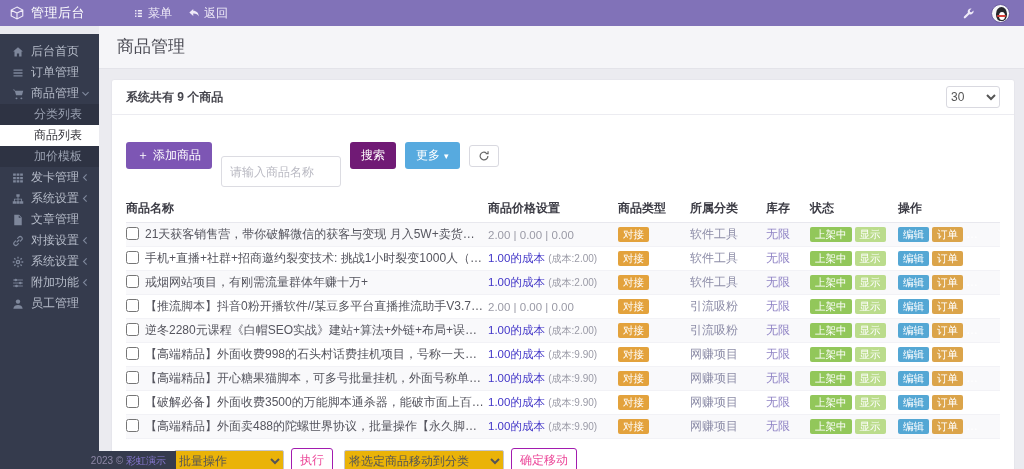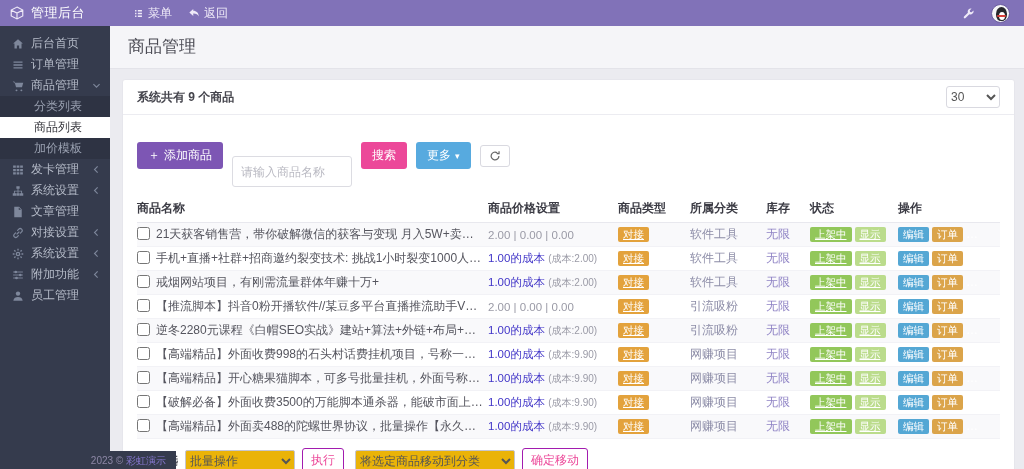--- a/index.html
+++ b/index.html
@@ -17,21 +17,21 @@
   .wrench-btn { margin-right:16px; cursor:pointer; }
   .avatar { width:19px; height:19px; border-radius:50%; background:#f4f4f6; position:relative; overflow:hidden; margin-right:14px; flex:none; border:1px solid #6c5ea0; }
   .penguin-body { position:absolute; left:4px; top:2px; width:11px; height:14px; border-radius:50% 50% 45% 45%; background:#26272b; }
   .penguin-belly { position:absolute; left:6.5px; top:7px; width:6px; height:8px; border-radius:50%; background:#fff; }
   .penguin-scarf { position:absolute; left:5px; top:10px; width:9px; height:2.5px; background:#d8403a; border-radius:2px; }
 
   
   #layout { display:flex; height:443px; }
 
   
-  #sidebar { width:110px; background:#353b4d; flex:none; position:relative; padding-top:7px; }
+  #sidebar { width:99px; background:#353b4d; flex:none; position:relative; padding-top:7px;margin-top:8px; }
   .side-item { height:21px; display:flex; align-items:center; color:#b6bcc9; font-size:12px; cursor:pointer; position:relative; }
   .side-item .s-ico { width:12px; height:12px; margin:0 7px 0 12px; color:#7e879b; flex:none; }
   .side-item .chev { position:absolute; right:9px; width:9px; height:9px; color:#7e879b; }
   .side-sub { background:#2e3343; }
   .side-sub .sub-item { height:21px; line-height:21px; padding-left:34px; font-size:12px; color:#9aa1b1; cursor:pointer; }
   .side-sub .sub-item.active { background:#ffffff; color:#33333a; }
   .scroll-indicator { position:absolute; left:12px; bottom:13px; width:94px; height:4px; border-radius:2px; background:#7b68c8; }
   #side-footer { position:absolute; left:0; bottom:0; width:176px; height:18px; background:#353b4d; z-index:5;
      font-size:10px; color:#8d87a6; text-align:right; padding:3px 10px 0 0; }
   #side-footer .site-name { color:#8677cf; }
@@ -43,39 +43,39 @@
   #content { flex:1; padding:10px 9px 0 12px; display:flex; flex-direction:column; }
 
   .card { background:#fff; border:1px solid #e6e6ec; border-radius:3px; }
   .card-head { display:flex; align-items:center; justify-content:space-between; padding:6px 14px; border-bottom:1px solid #ececf1; }
   .summary { font-size:12px; font-weight:bold; color:#45454d; }
   .page-size-select { font-size:12px; color:#555; border:1px solid #d9d9e0; border-radius:3px; height:22px; width:54px; background:#fff; }
 
   .toolbar { display:flex; align-items:center; padding:9px 14px 7px; gap:9px; }
   .btn { border:none; border-radius:3px; font-size:12px; color:#fff; padding:5px 11px; cursor:pointer; display:flex; align-items:center; gap:4px; font-family:inherit; }
   .btn-add { background:#7d56b4; }
-  .btn-search { background:#ec4899; }
+  .btn-search { background:#701a75; }
   .btn-more { background:#57aadf; }
   .btn-refresh { background:#fff; border:1px solid #d9d9e0; color:#666; padding:4px 8px; }
   .search-input { width:120px; height:31px; border:1px solid #dcdce2; border-radius:3px; font-size:12px; padding:0 8px; color:#555;margin-top:32px; }
   .search-input::placeholder { color:#b9b9c2; }
   .caret { font-size:9px; }
 
   .table-wrap { padding:0 14px; }
   table { width:100%; border-collapse:collapse; table-layout:fixed; }
   th { text-align:left; font-size:12px; color:#3b3b44; font-weight:bold; padding:6px 0 5px; border-bottom:1px solid #e8e8ee; }
   td { font-size:12px; color:#55555e; padding:3px 4px 3px 0; border-bottom:1px solid #f2f2f6; white-space:nowrap; overflow:hidden; text-overflow:ellipsis; }
   tbody tr:nth-child(odd) { background:#f9f9fb; }
   .c-price { width:130px; } .c-type { width:72px; } .c-cat { width:76px; }
   .c-stock { width:44px; } .c-status { width:88px; } .c-act { width:102px; }
   .row-check { vertical-align:-2px; margin-right:6px; }
   .price-plain { color:#9a9aa6; font-size:11.5px; }
   .price-link { color:#4236c8; font-size:11.5px; }
   .price-note { color:#9a9aa6; font-size:10px; }
-  .badge { display:inline-block; color:#fff; font-size:10.5px; border-radius:2px; padding:1.5px 5px; line-height:1.2;text-decoration:underline; }
+  .badge { display:inline-block; color:#fff; font-size:10.5px; border-radius:2px; padding:1.5px 5px; line-height:1.2; }
   .badge-type { background:#e3a23c; }
   .badge-on { background:#92c75a; margin-right:3px; }
   .badge-show { background:#bbdc8c; }
   .act { display:inline-block; color:#fff; font-size:10.5px; border-radius:2px; padding:1.5px 5px; line-height:1.2; margin-right:3px; cursor:pointer; }
   .act-edit { background:#54a7d4; } .act-order { background:#dba44a; } .act-del { background:#d9705c; }
   .cat-text { color:#8d8da8; } .stock-text { color:#8f83c5; }
 
   .bulk-row { display:flex; align-items:center; gap:7px; margin:9px 14px 0; font-size:12px; color:#45454d; }
   .bulk-label { font-weight:bold; display:flex; align-items:center; gap:4px; }
   .bulk-select { font-size:12px; color:#555; border:1px solid #c6c6ce; border-radius:2px; height:22px; background:#eab308; }

